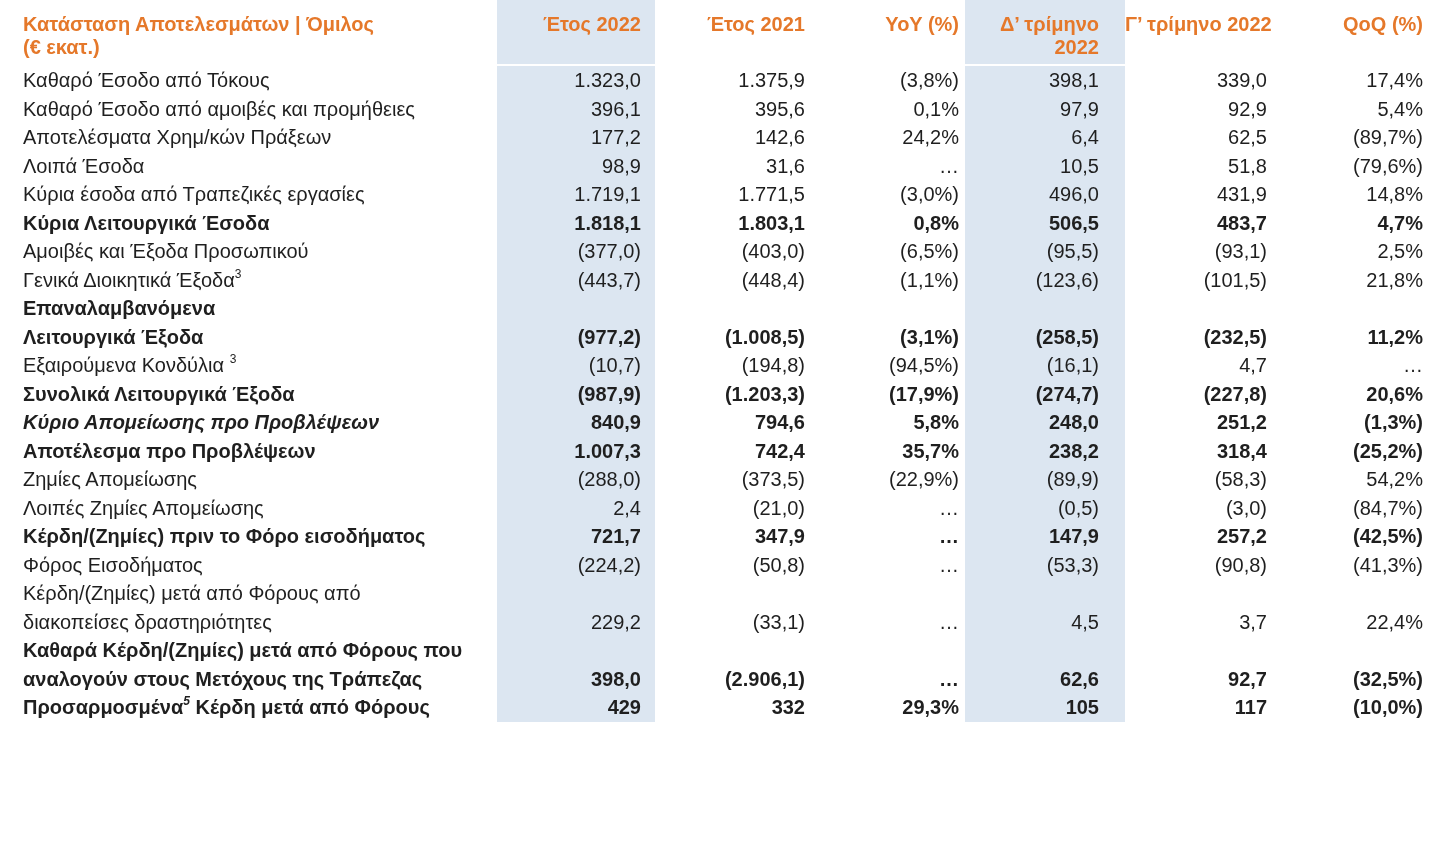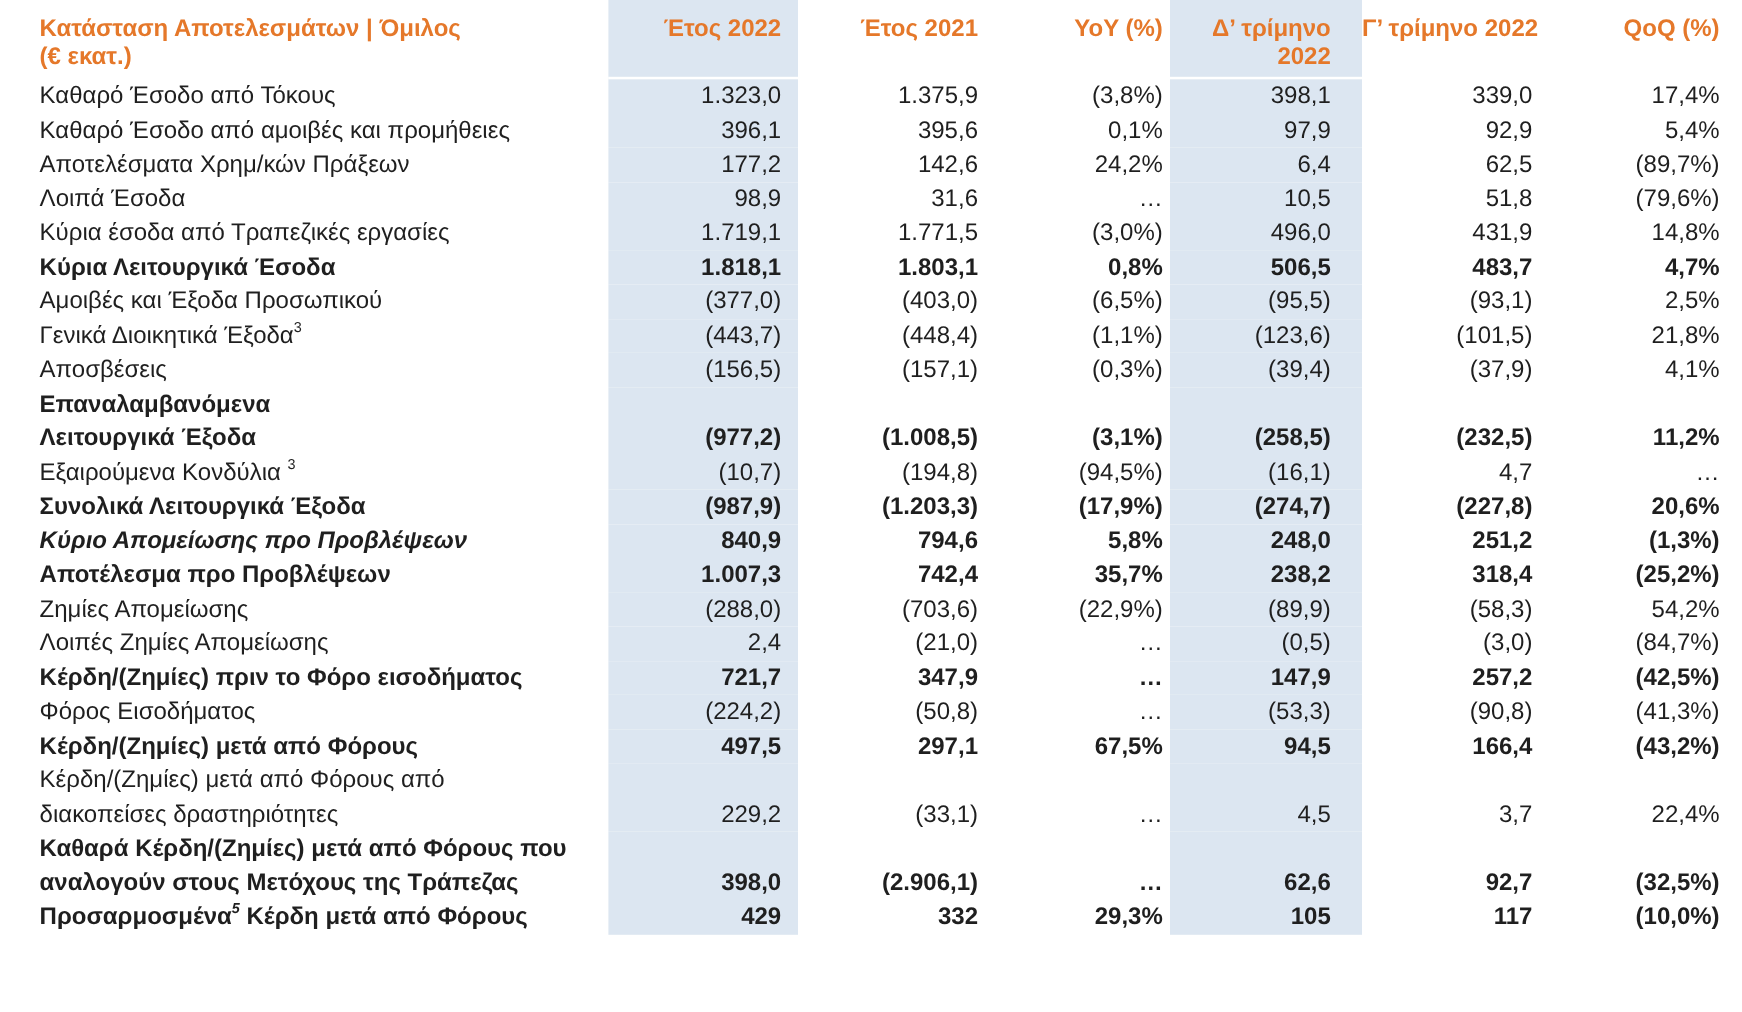--- a/index.html
+++ b/index.html
@@ -14,21 +14,21 @@
   }
   .page{
     width:1452px;
     height:843px;
     position:relative;
   }
   table.fin{
     border-collapse:separate;
     border-spacing:0;
     table-layout:fixed;
-    margin-left:33px;
+    margin-left:23px;
     width:1402px;
   }
   col.hl{background:var(--hl,#DCE6F1);}
   th,td{
     padding:0;
     font-size:20px;
     vertical-align:bottom;
   }
   thead th{
     box-sizing:border-box;
@@ -159,29 +159,20 @@
         </tr>
         <tr>
           <td class="label">Γενικά Διοικητικά Έξοδα<sup>3</sup></td>
           <td class="num">(443,7)</td>
           <td class="num">(448,4)</td>
           <td class="num">(1,1%)</td>
           <td class="num">(123,6)</td>
           <td class="num">(101,5)</td>
           <td class="num">21,8%</td>
         </tr>
-        <tr>
-          <td class="label">Αποσβέσεις</td>
-          <td class="num">(156,5)</td>
-          <td class="num">(157,1)</td>
-          <td class="num">(0,3%)</td>
-          <td class="num">(39,4)</td>
-          <td class="num">(37,9)</td>
-          <td class="num">4,1%</td>
-        </tr>
         <tr class="b">
           <td class="label">Επαναλαμβανόμενα<br>Λειτουργικά Έξοδα</td>
           <td class="num">(977,2)</td>
           <td class="num">(1.008,5)</td>
           <td class="num">(3,1%)</td>
           <td class="num">(258,5)</td>
           <td class="num">(232,5)</td>
           <td class="num">11,2%</td>
         </tr>
         <tr>
@@ -216,21 +207,21 @@
           <td class="num">1.007,3</td>
           <td class="num">742,4</td>
           <td class="num">35,7%</td>
           <td class="num">238,2</td>
           <td class="num">318,4</td>
           <td class="num">(25,2%)</td>
         </tr>
         <tr>
           <td class="label">Ζημίες Απομείωσης</td>
           <td class="num">(288,0)</td>
-          <td class="num">(703,6)</td>
+          <td class="num">(373,5)</td>
           <td class="num">(22,9%)</td>
           <td class="num">(89,9)</td>
           <td class="num">(58,3)</td>
           <td class="num">54,2%</td>
         </tr>
         <tr>
           <td class="label">Λοιπές Ζημίες Απομείωσης</td>
           <td class="num">2,4</td>
           <td class="num">(21,0)</td>
           <td class="num">…</td>
@@ -248,29 +239,20 @@
           <td class="num">(42,5%)</td>
         </tr>
         <tr>
           <td class="label">Φόρος Εισοδήματος</td>
           <td class="num">(224,2)</td>
           <td class="num">(50,8)</td>
           <td class="num">…</td>
           <td class="num">(53,3)</td>
           <td class="num">(90,8)</td>
           <td class="num">(41,3%)</td>
-        </tr>
-        <tr class="b">
-          <td class="label">Κέρδη/(Ζημίες) μετά από Φόρους</td>
-          <td class="num">497,5</td>
-          <td class="num">297,1</td>
-          <td class="num">67,5%</td>
-          <td class="num">94,5</td>
-          <td class="num">166,4</td>
-          <td class="num">(43,2%)</td>
         </tr>
         <tr>
           <td class="label">Κέρδη/(Ζημίες) μετά από Φόρους από<br>διακοπείσες δραστηριότητες</td>
           <td class="num">229,2</td>
           <td class="num">(33,1)</td>
           <td class="num">…</td>
           <td class="num">4,5</td>
           <td class="num">3,7</td>
           <td class="num">22,4%</td>
         </tr>

